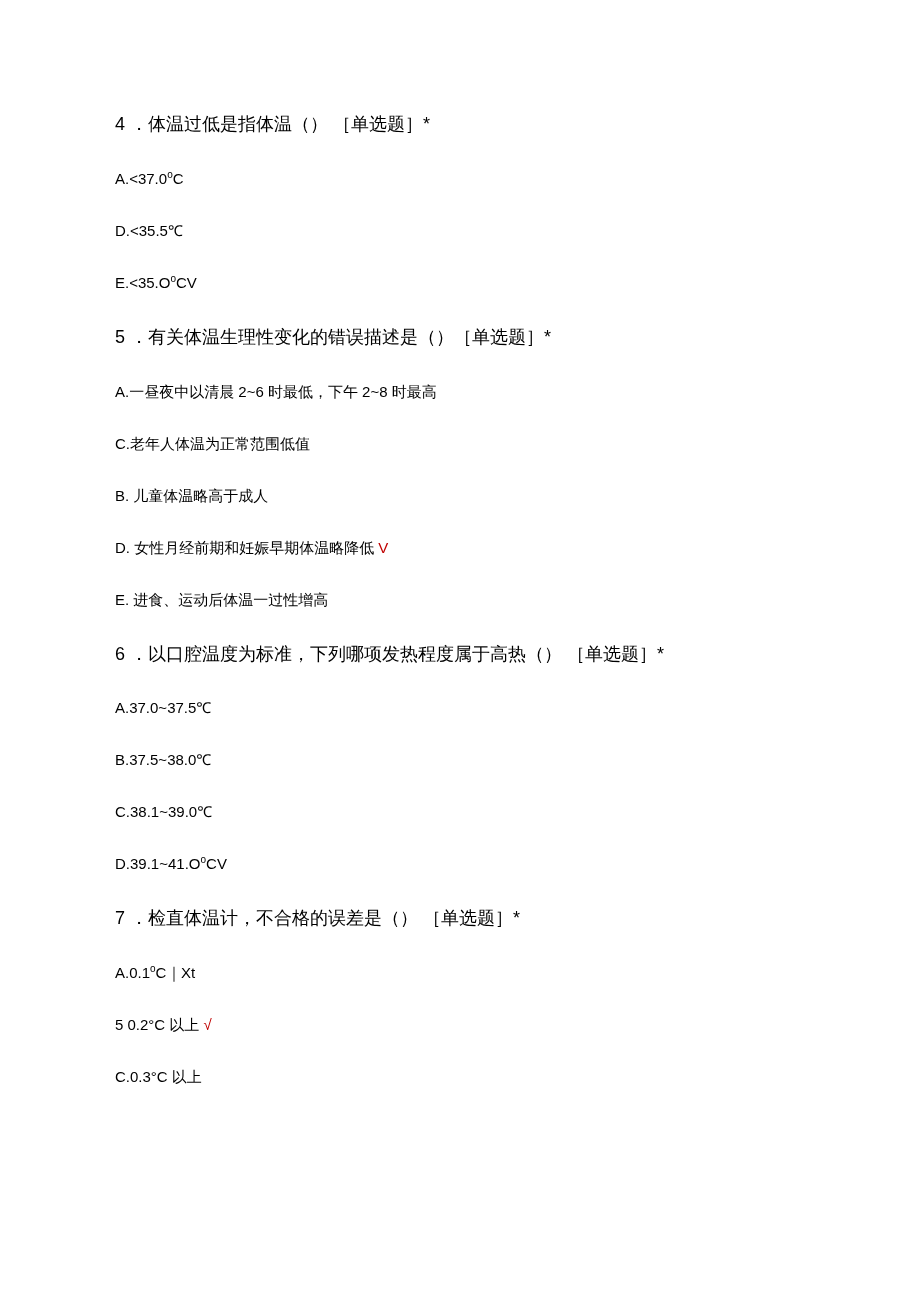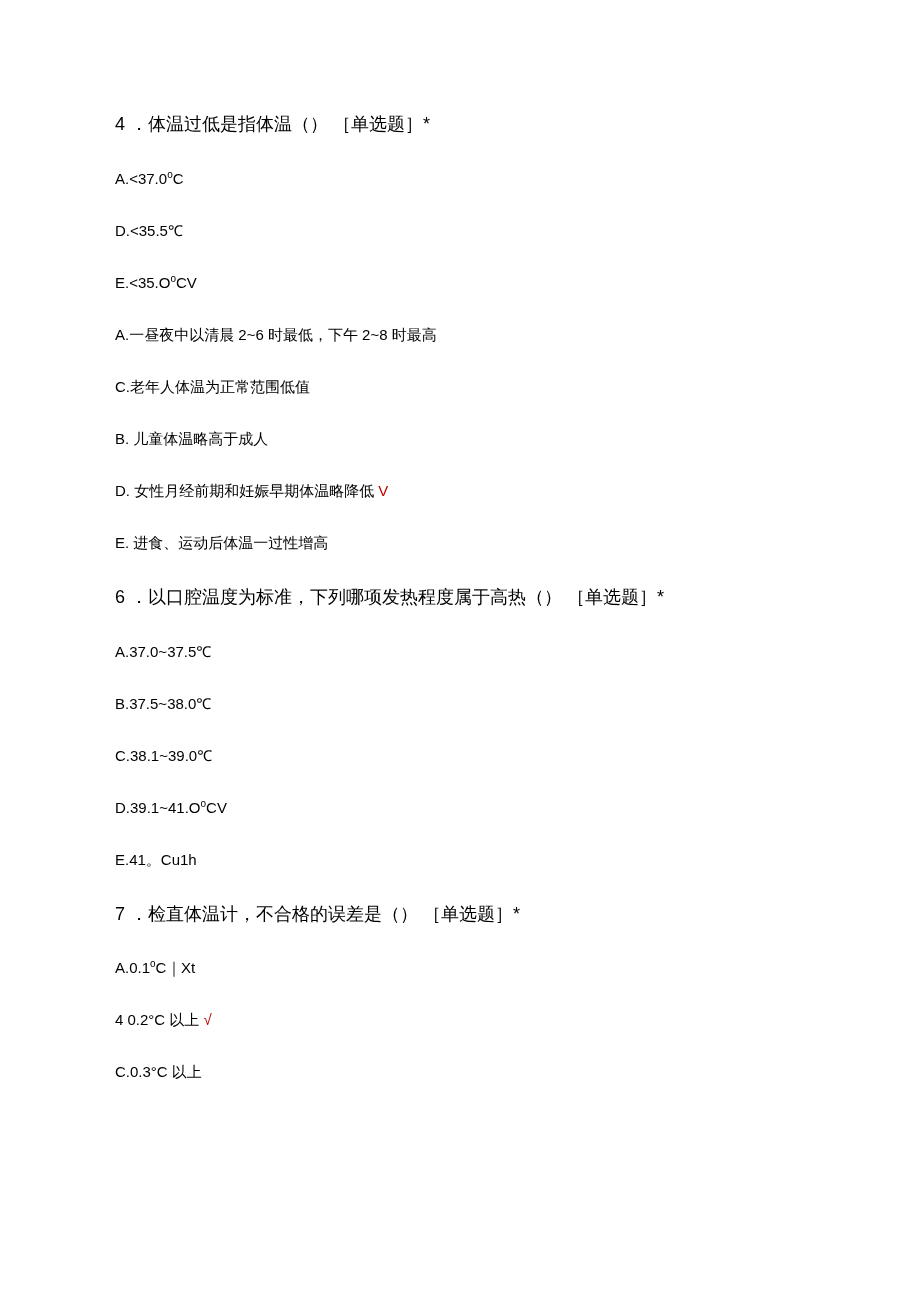--- a/index.html
+++ b/index.html
@@ -36,28 +36,28 @@
     }
   </style>
 </head>
 <body>
 
 <div id="content">
     <div class="question-item">4 ．体温过低是指体温（） ［单选题］*</div>
     <div class="option-item"><span>A.&lt;37.0</span><span class="superscript">o</span><span>C</span></div>
     <div class="option-item"><span>D.&lt;35.5℃</span></div>
     <div class="option-item"><span>E.&lt;35.O</span><span class="superscript">o</span><span>CV</span></div>
+    <div class="question-item">5 ．有关体温生理性变化的错误描述是（）［单选题］*</div>
     <div class="option-item"><span>A.一昼夜中以清晨 2~6 时最低，下午 2~8 时最高</span></div>
     <div class="option-item"><span>C.老年人体温为正常范围低值</span></div>
     <div class="option-item"><span>B. 儿童体温略高于成人</span></div>
     <div class="option-item"><span>D. 女性月经前期和妊娠早期体温略降低</span><span class="check-mark">V</span></div>
     <div class="option-item"><span>E. 进食、运动后体温一过性增高</span></div>
     <div class="question-item">6 ．以口腔温度为标准，下列哪项发热程度属于高热（） ［单选题］*</div>
     <div class="option-item"><span>A.37.0~37.5℃</span></div>
     <div class="option-item"><span>B.37.5~38.0℃</span></div>
     <div class="option-item"><span>C.38.1~39.0℃</span></div>
     <div class="option-item"><span>D.39.1~41.O</span><span class="superscript">o</span><span>CV</span></div>
-    <div class="option-item"><span>E.41。Cu1h</span></div>
     <div class="question-item">7 ．检直体温计，不合格的误差是（） ［单选题］*</div>
     <div class="option-item"><span>A.0.1</span><span class="superscript">o</span><span>C｜Xt</span></div>
-    <div class="option-item"><span>4   0.2°C 以上</span><span class="check-mark">√</span></div>
+    <div class="option-item"><span>5   0.2°C 以上</span><span class="check-mark">√</span></div>
     <div class="option-item"><span>C.0.3°C 以上</span></div>
   </div>
 
 </body></html>

